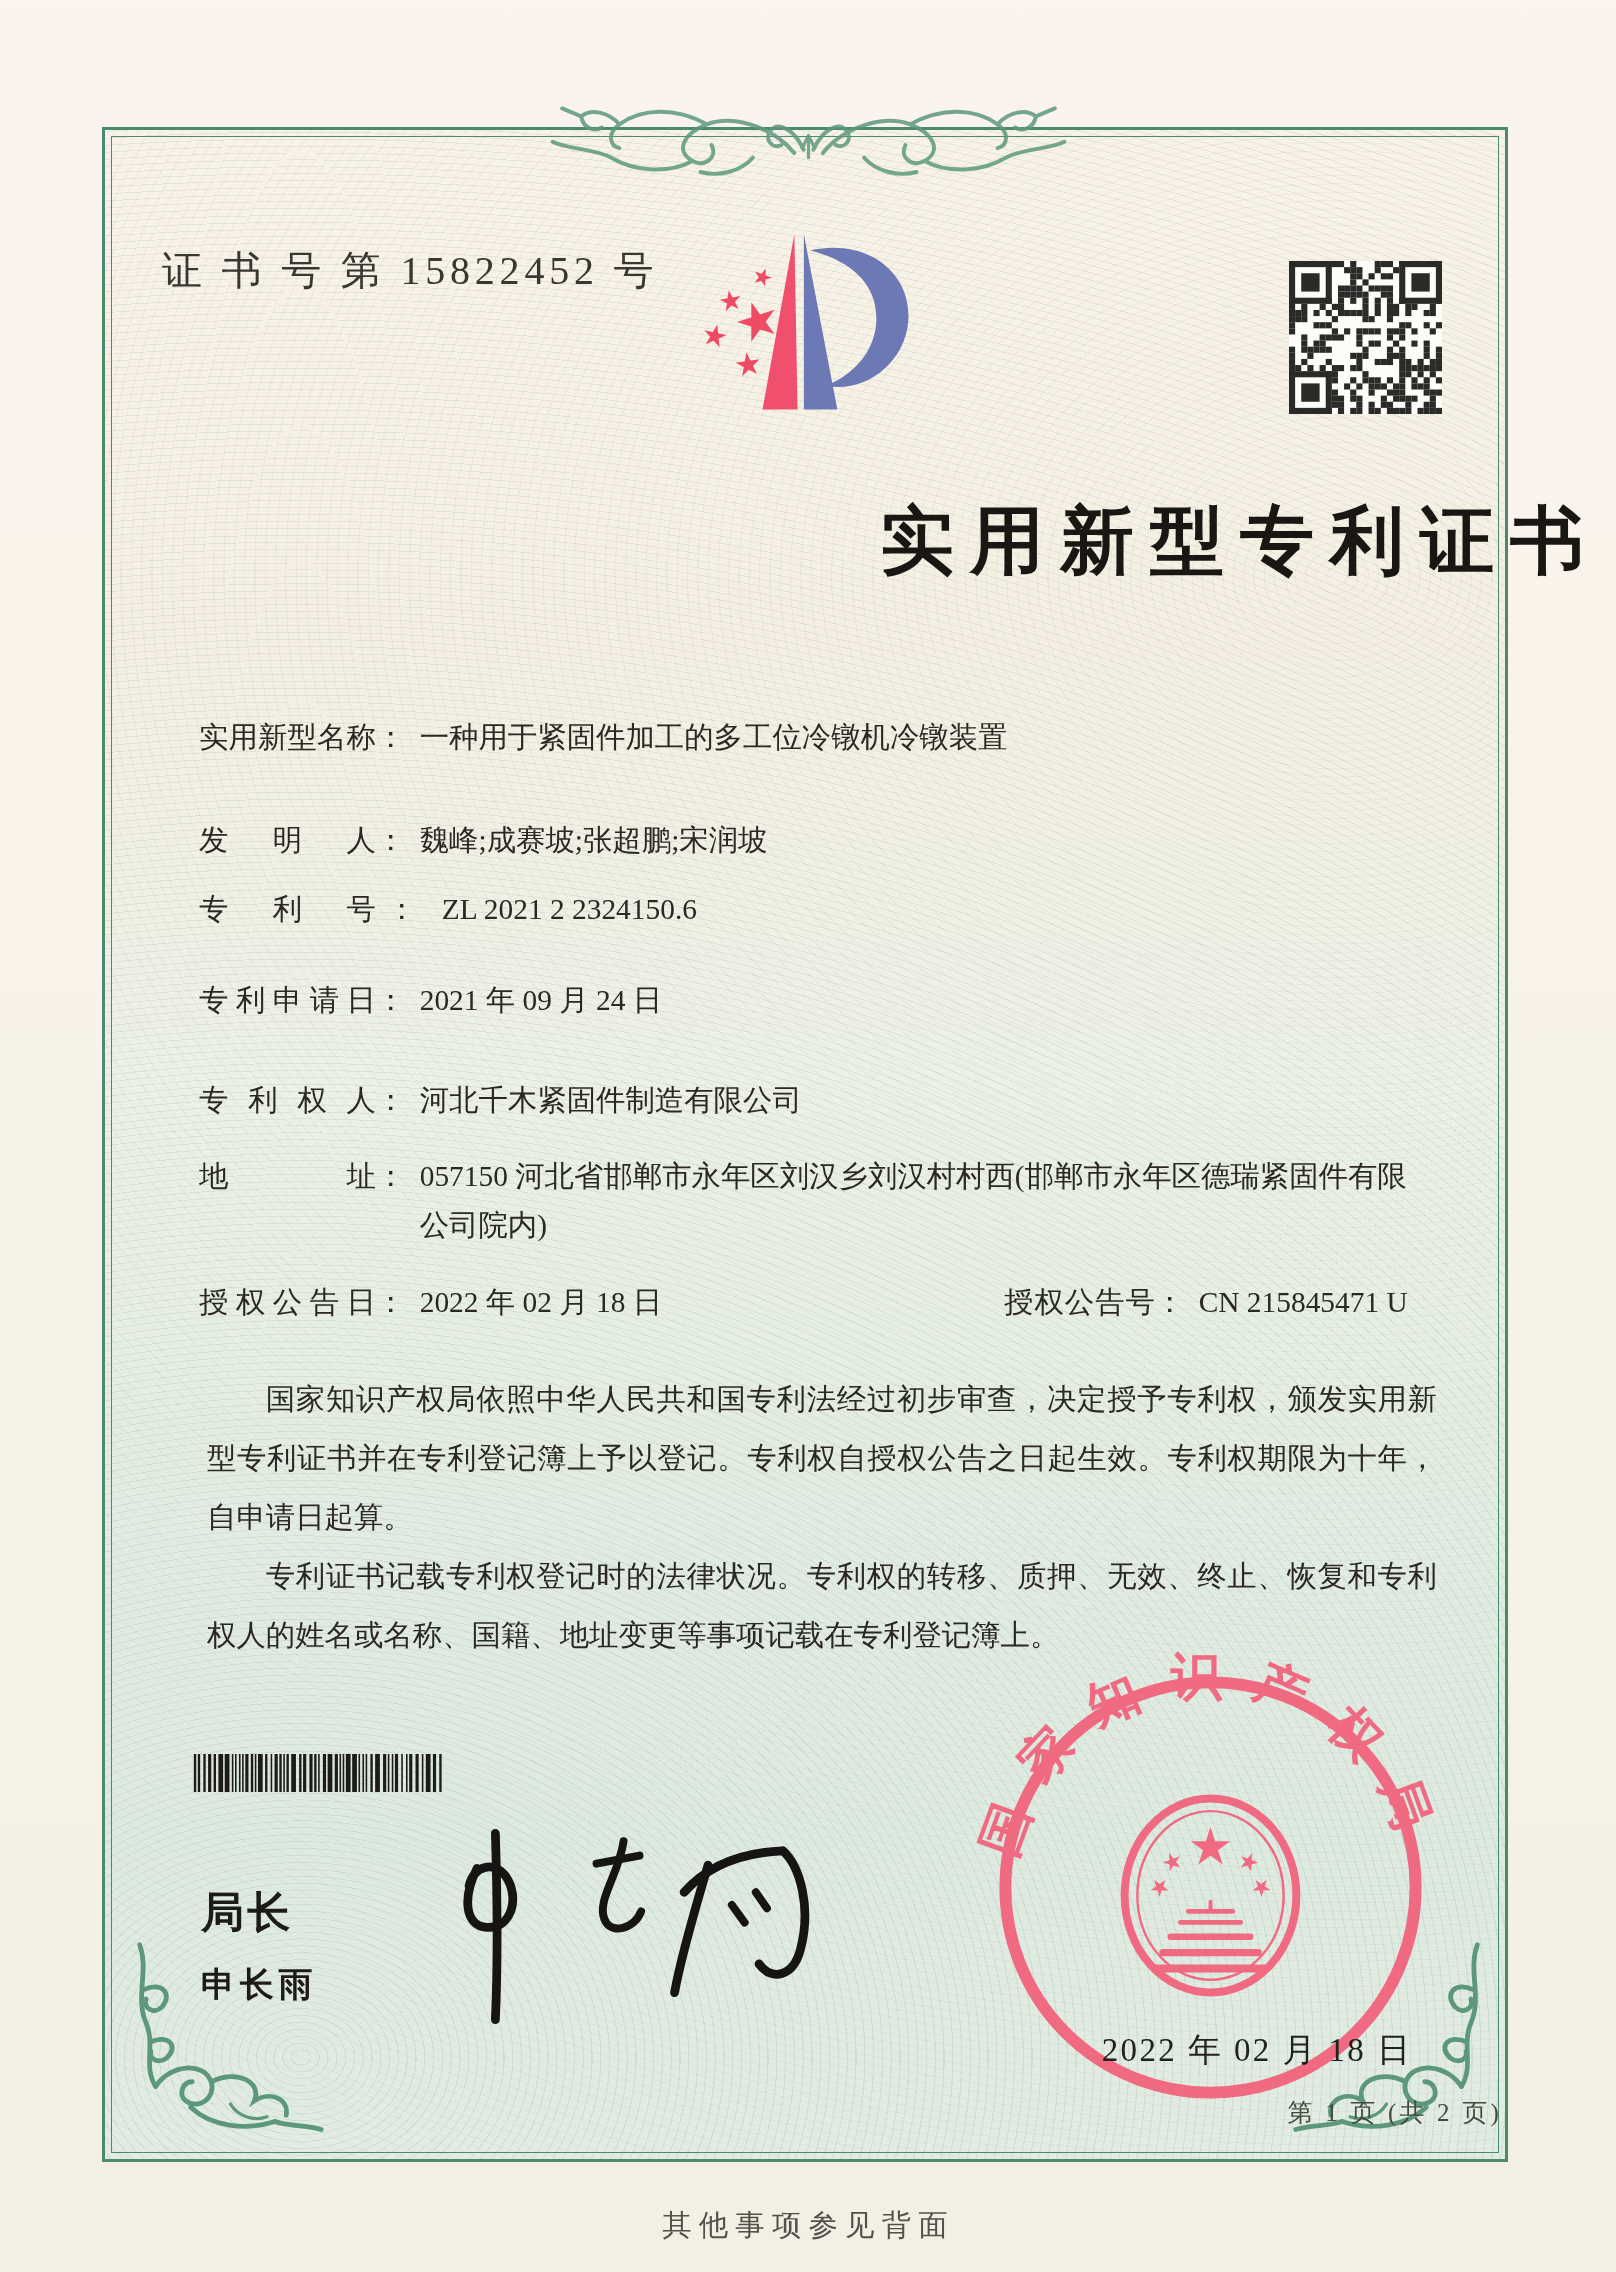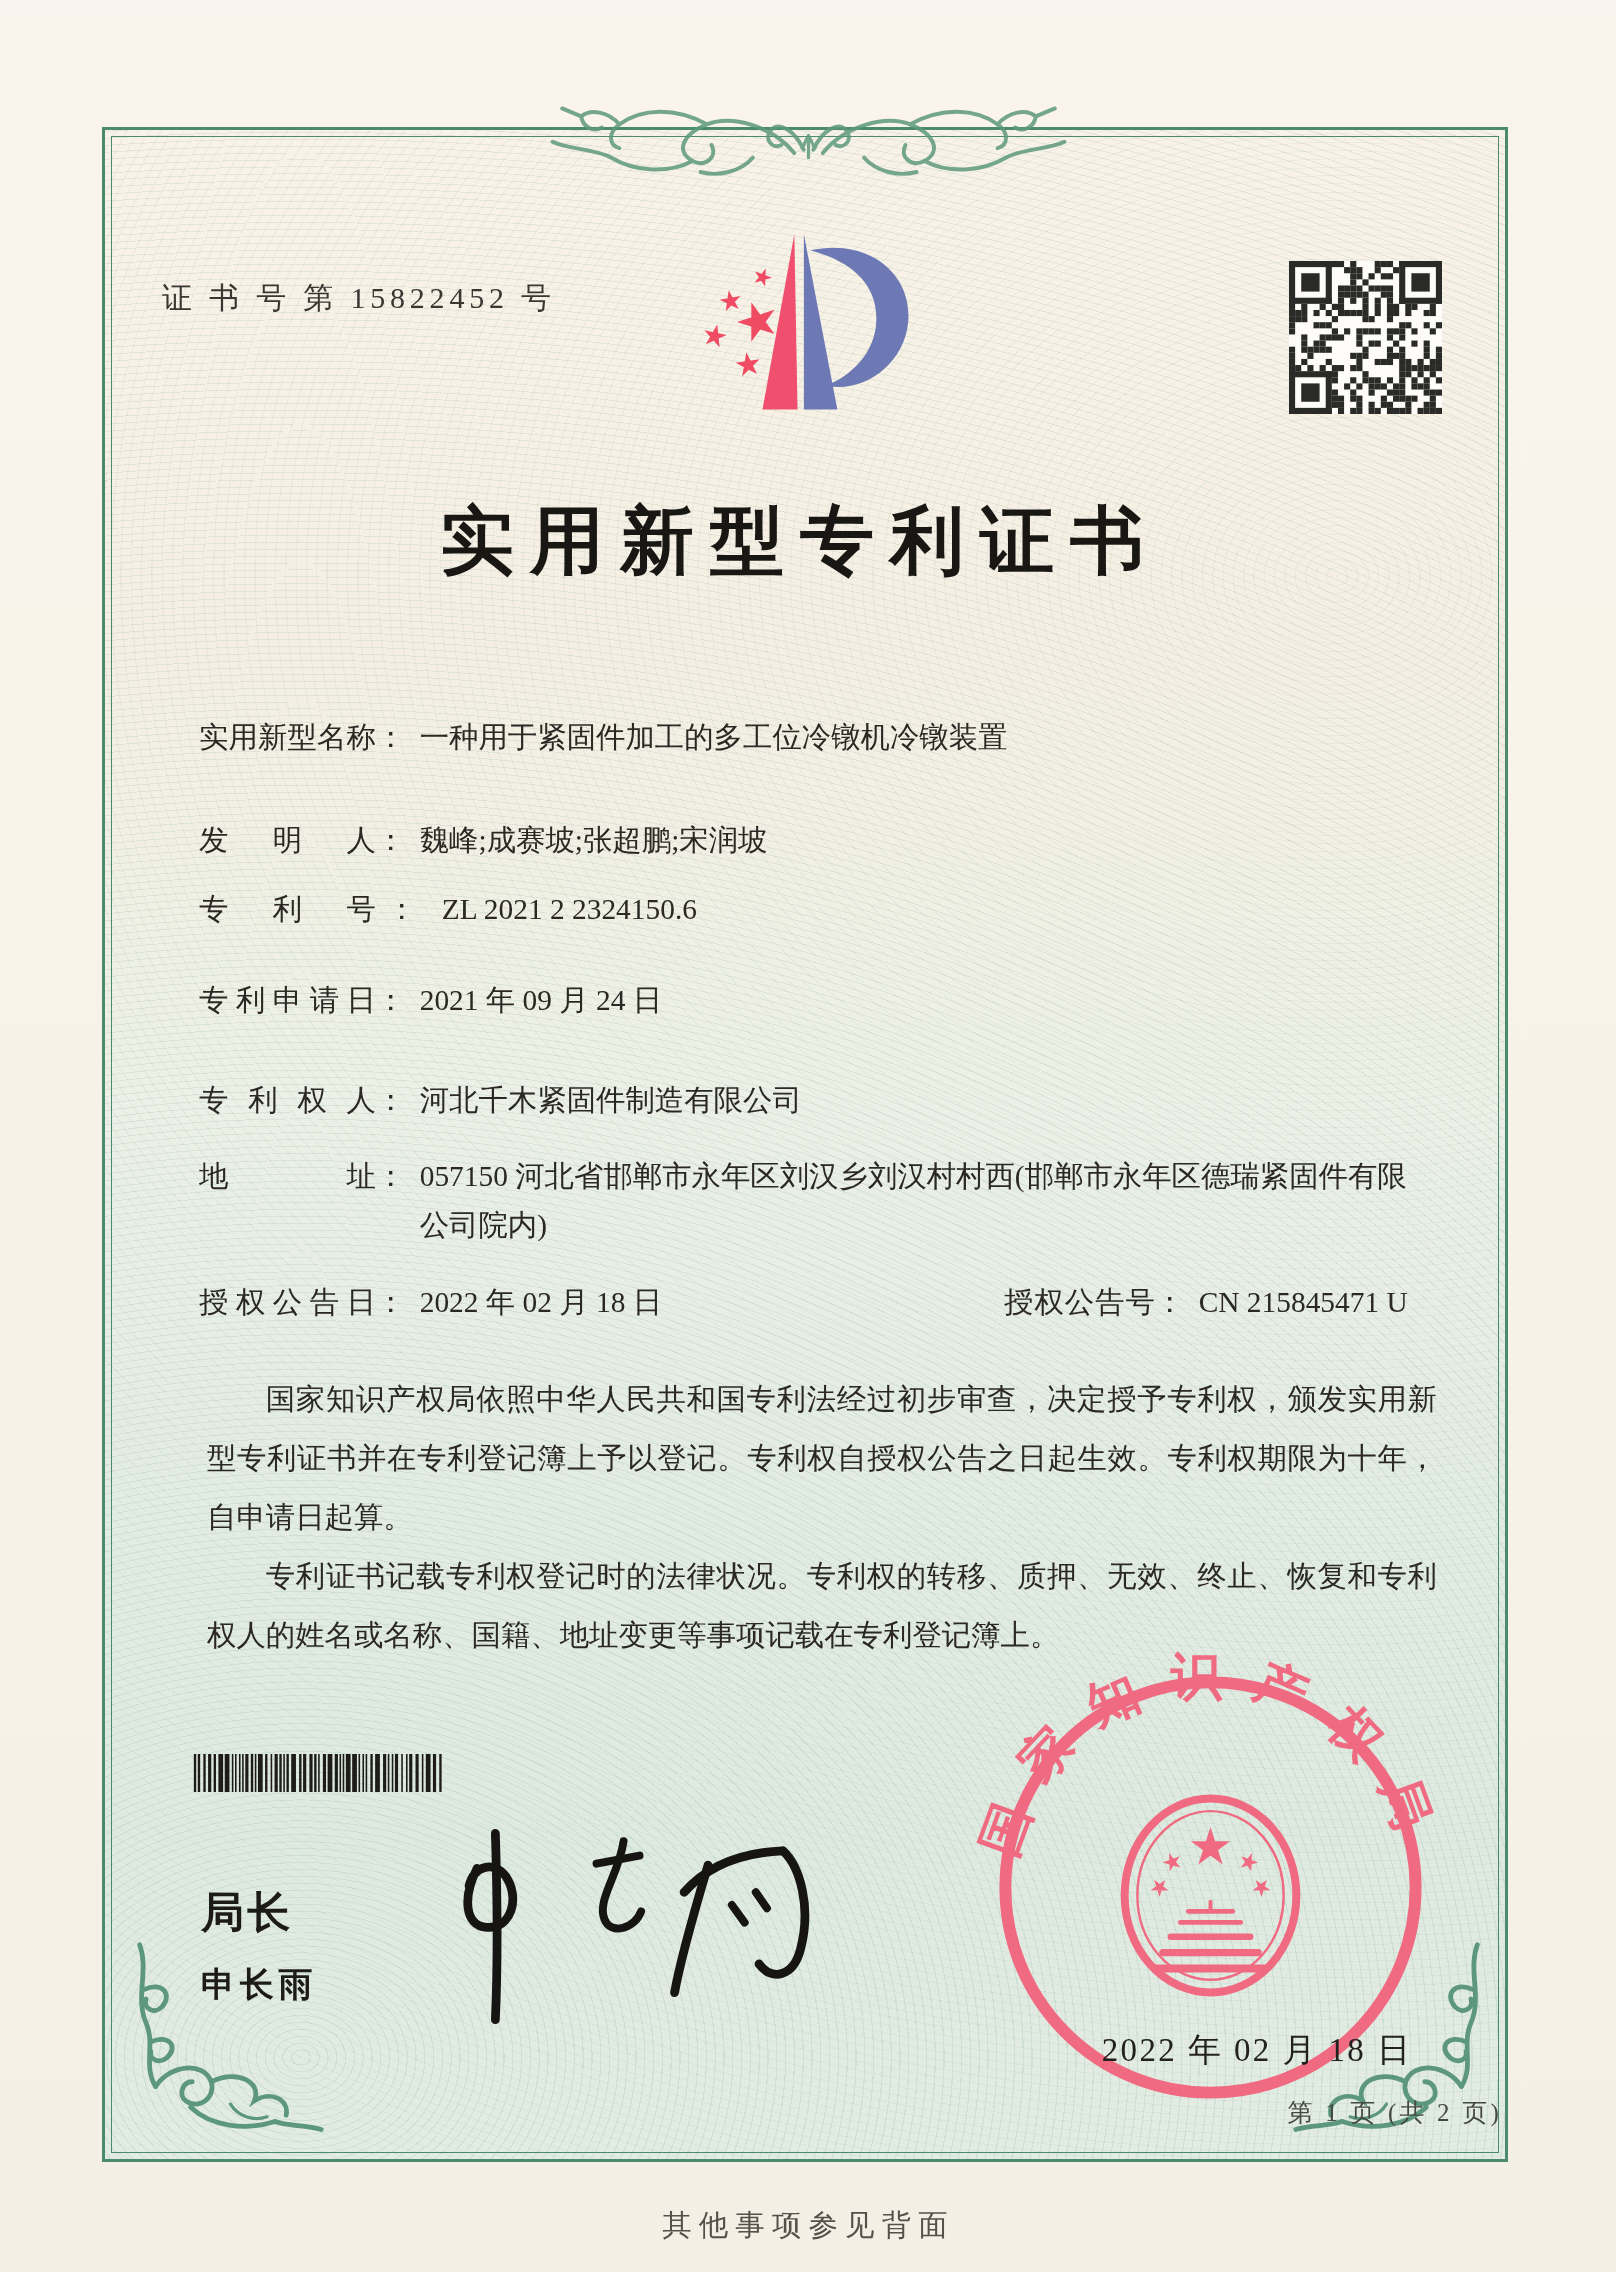--- a/index.html
+++ b/index.html
@@ -14,25 +14,25 @@
   .frame-bg{
     position:absolute;inset:0;
     background:
       repeating-radial-gradient(ellipse 1512px 1194px at 14% 95%, rgba(118,164,140,.16) 0 1.2px, rgba(0,0,0,0) 1.2px 8.8px),
       repeating-radial-gradient(ellipse 1671px 1353px at 88% 22%, rgba(118,164,140,.09) 0 1.2px, rgba(0,0,0,0) 1.2px 10.3px),
       linear-gradient(180deg,#f9f2e8 0%,#f5efe3 26%,#ecf0e6 48%,#e3ece2 68%,#dee9e0 84%,#e3ece3 100%);
   }
   
   .orn{position:absolute;pointer-events:none;}
   
-  .cert-no{position:absolute;left:162px;top:243px;font-size:30px;letter-spacing:4.8px;color:#3a3732;margin-top:35px;}
+  .cert-no{position:absolute;left:162px;top:243px;font-size:40px;letter-spacing:4.8px;color:#3a3732;}
   .logo{position:absolute;left:678px;top:228px;}
   .qr{position:absolute;left:1289px;top:261px;}
   .title{
-    position:absolute;left:0;right:17px;top:492px;text-align:center;
+    position:absolute;left:0;right:17px;top:492px;text-align:right;
     font-size:74px;font-weight:600;letter-spacing:16px;color:#191713;
   }
   
   .frow{position:absolute;left:199px;width:1232px;display:flex;align-items:flex-start;font-size:29.4px;line-height:49px;}
   .flabel{display:inline-block;width:177px;text-align:justify;text-align-last:justify;flex:0 0 177px;color:#2b2824;}
   .fcolon{flex:0 0 auto;margin-right:14.3px;}
   .fvalue{flex:1 1 auto;min-width:0;color:#2b2824;}
   .grant2{position:absolute;left:805px;top:0;display:flex;font-size:29.4px;line-height:49px;}
   .grant2 .flabel{width:151px;flex:0 0 151px;}
   

